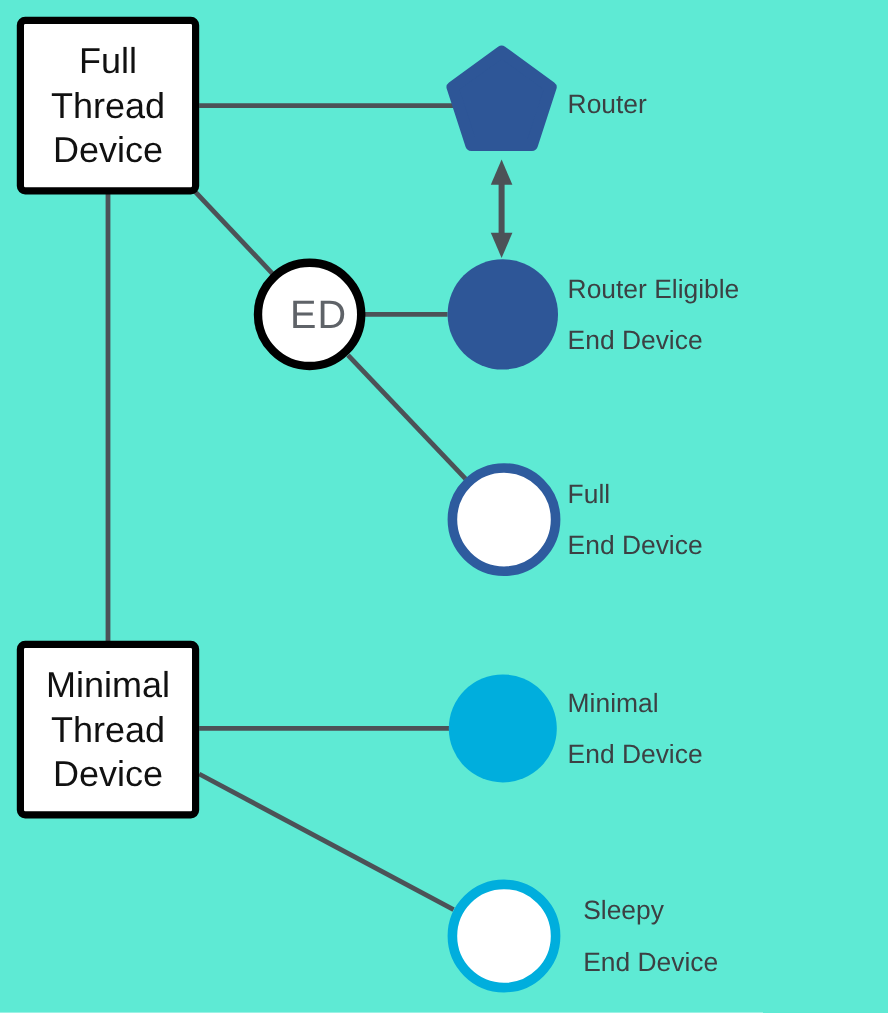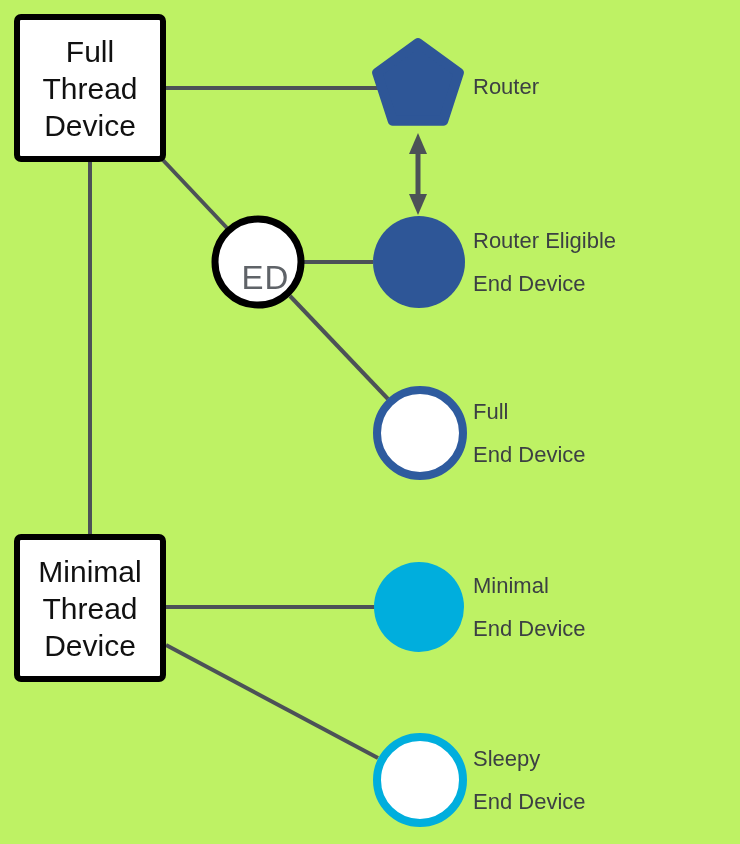--- a/index.html
+++ b/index.html
@@ -5,21 +5,21 @@
   html, body {
     margin: 0;
     padding: 0;
     background: #ffffff;
     font-family: "Liberation Sans", sans-serif;
   }
   .canvas {
     position: relative;
     width: 740px;
     height: 844px;
-    background: #bef264;
+    background: #5eead4;
     overflow: hidden;
   }
   .diagram-svg {
     position: absolute;
     left: 0;
     top: 0;
     width: 740px;
     height: 844px;
   }
   .device-box {
@@ -47,32 +47,31 @@
     left: 473px;
     font-size: 22px;
     line-height: 43px;
     color: #3c4043;
     white-space: nowrap;
   }
   .label-router { top: 65px; }
   .label-reed   { top: 219px; }
   .label-fed    { top: 390px; }
   .label-med    { top: 564px; }
-  .label-sed    { top: 737px; }
+  .label-sed    { top: 737px; margin-left: 13px; }
   .ed-text {
     position: absolute;
     left: 212px;
     top: 241px;
     width: 107px;
     text-align: center;
     font-size: 33px;
     line-height: 42px;
     letter-spacing: 1px;
     color: #5f6368;
-    margin-top: 16px;
   }
 </style>
 </head>
 <body>
 
 <div class="canvas">
 
   <svg class="diagram-svg" viewBox="0 0 740 844">
 
     <line x1="166" y1="88" x2="379" y2="88" stroke="#4c5257" stroke-width="4"></line>

